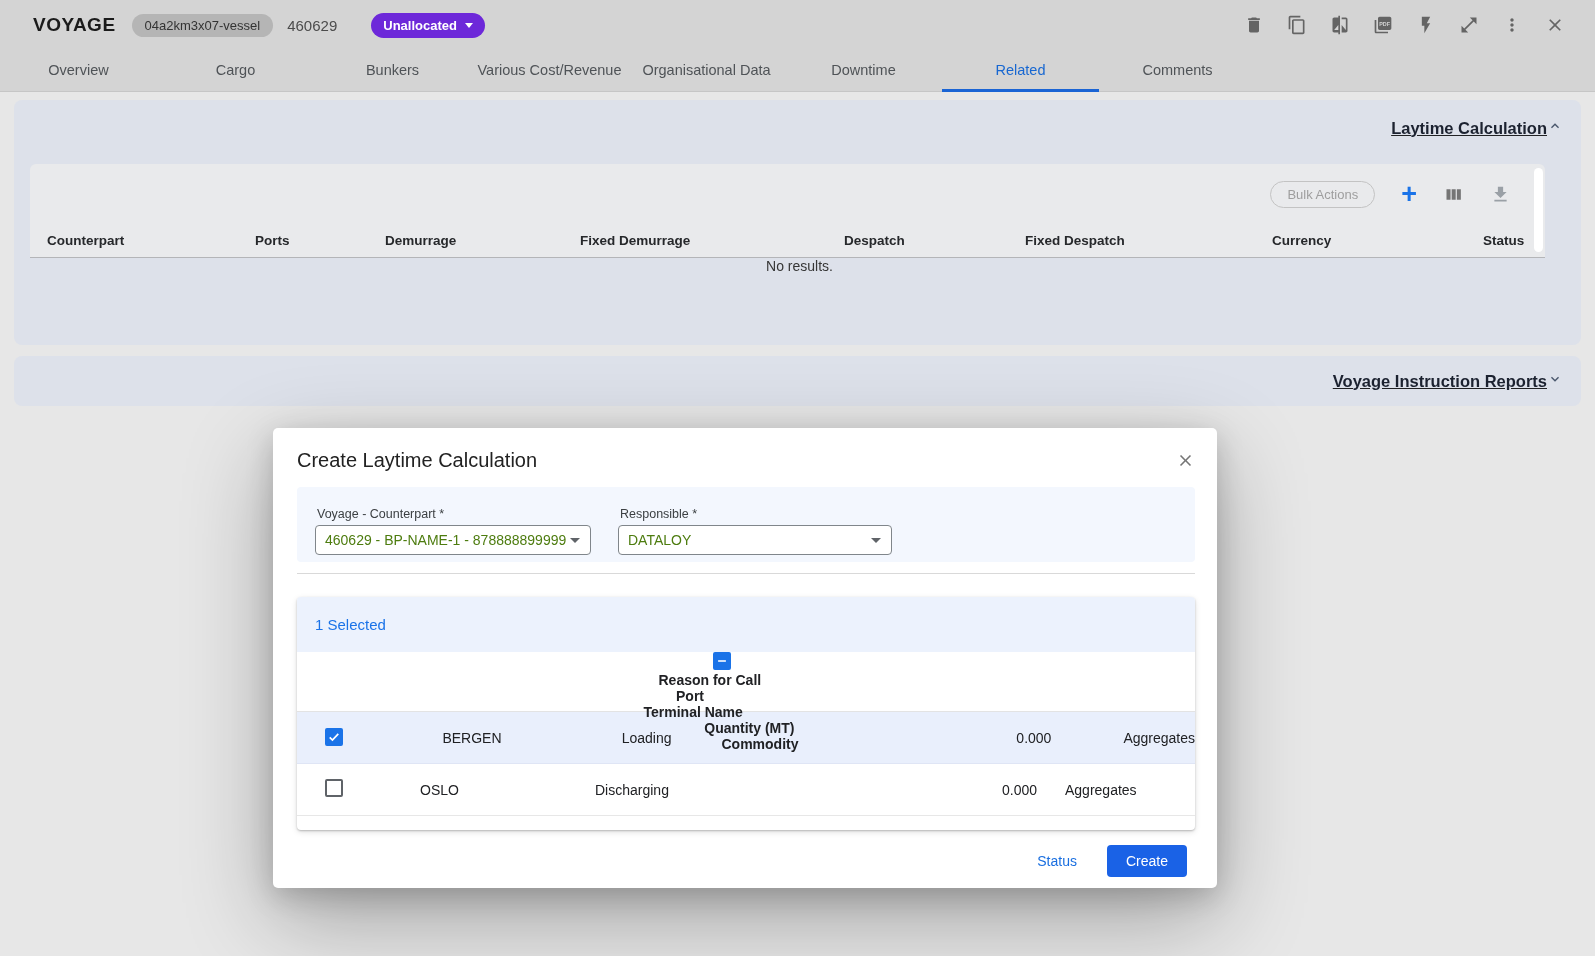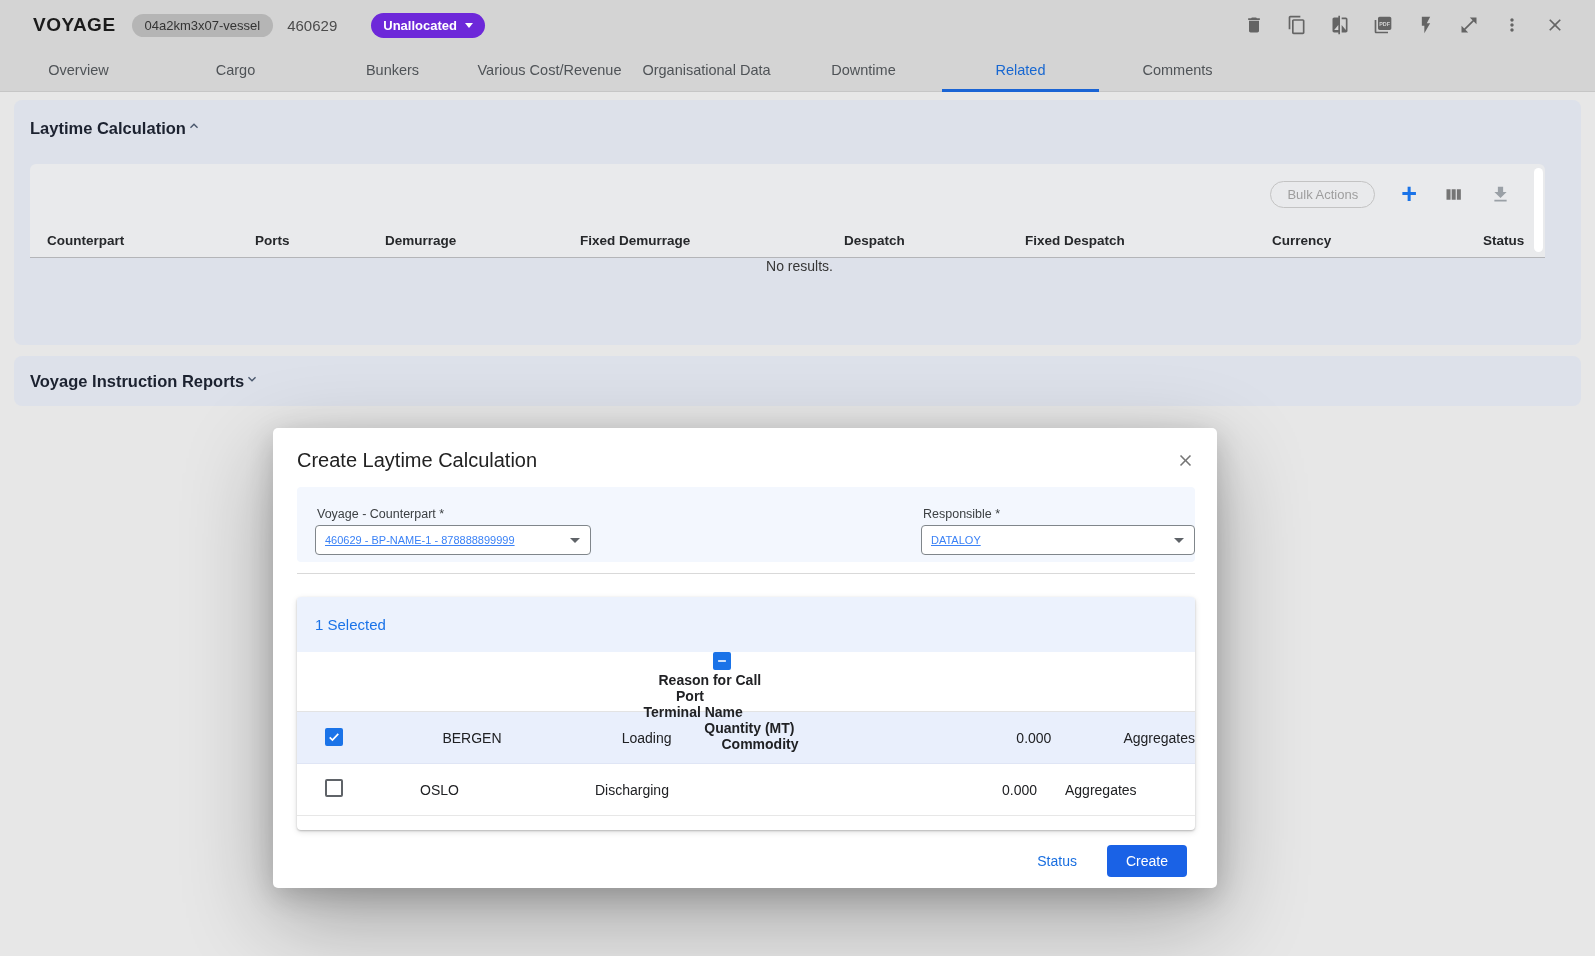--- a/index.html
+++ b/index.html
@@ -19,21 +19,21 @@
   .icon-btn { background:none; border:none; padding:2px; cursor:pointer; line-height:0; }
   .icon-btn svg { width:20px; height:20px; fill:#646464; }
   
   .tabs { display:flex; height:42px; }
   .tab { width:157px; display:flex; align-items:center; justify-content:center; font-size:14.5px; color:#4f5357; cursor:pointer; border-bottom:3px solid transparent; }
   .tab.active { color:#1767d1; border-bottom-color:#1a64d4; }
 
   
   .content { position:absolute; top:92px; left:0; width:100%; }
   .panel { margin:8px 14px 0 14px; background:#dde1ea; border-radius:8px; position:relative; }
-  .panel-header { display:flex; align-items:center; justify-content:flex-start; height:56px; padding:0 18px 0 16px; }
+  .panel-header { display:flex; align-items:center; justify-content:flex-end; height:56px; padding:0 18px 0 16px;text-decoration:underline; }
   .panel-title { font-size:16.5px; font-weight:bold; color:#1c2230; }
   .chev svg { width:16px; height:16px; fill:#49566b; }
   .panel.laytime { height:245px; }
   .panel.vir { margin-top:11px; height:50px; }
   .panel.vir .panel-header { height:50px; }
 
   .table-card { position:absolute; left:16px; top:64px; width:1515px; height:94px; background:#e9eaec; border-radius:6px 6px 0 0; }
   .table-toolbar { display:flex; align-items:center; justify-content:flex-end; height:60px; padding-right:34px; gap:26px; }
   .bulk-btn { border:1px solid #c3c3c3; background:transparent; color:#9e9e9e; font-size:13px; font-family:inherit; padding:5px 16px; border-radius:14px; }
   .tool-ic { background:none; border:none; cursor:pointer; line-height:0; padding:0; }
@@ -48,25 +48,25 @@
   .c0{width:208px}.c1{width:130px}.c2{width:195px}.c3{width:264px}.c4{width:181px}.c5{width:247px}.c6{width:211px}.c7{flex:1}
 
   
   .modal { position:absolute; left:273px; top:428px; width:944px; height:460px; background:#fff; border-radius:5px;
            box-shadow:0 30px 90px rgba(0,0,0,.30), 0 8px 28px rgba(0,0,0,.18); padding:0 22px 0 24px; }
   .modal-header { display:flex; align-items:center; justify-content:space-between; height:59px; padding-top:6px; }
   .modal-title { font-size:20px; font-weight:normal; color:#222; }
   .modal-close { background:none; border:none; cursor:pointer; line-height:0; }
   .modal-close svg { width:19px; height:19px; fill:#757575; }
 
-  .form-panel { background:#f3f7fe; border-radius:4px; height:75px; display:flex; gap:0; padding:20px 0 0 18px;justify-content:space-between; }
+  .form-panel { background:#f3f7fe; border-radius:4px; height:75px; display:flex; gap:27px; padding:20px 0 0 18px; }
   .field { display:flex; flex-direction:column; }
   .field-label { font-size:12.5px; color:#3c4043; margin-bottom:4px; margin-left:2px; }
   .select { display:flex; align-items:center; justify-content:space-between; width:276px; height:30px; background:#fff; border:1px solid #80868b; border-radius:4px; padding:0 10px 0 9px; cursor:pointer; }
-  .select .val { font-size:11px; color:#3b82f6; white-space:nowrap;text-decoration:underline; }
+  .select .val { font-size:14px; color:#4d7c0f; white-space:nowrap; }
   .caret-dn-g { width:0; height:0; border-left:5px solid transparent; border-right:5px solid transparent; border-top:5.5px solid #5f6368; }
 
   .modal-divider { border:none; border-top:1px solid #d9d9d9; margin-top:11px; }
 
   .modal-card { margin-top:23px; border-radius:4px; box-shadow:0 1px 2px rgba(0,0,0,.22), 0 2px 6px rgba(0,0,0,.12); overflow:hidden; background:#fff; padding-bottom:14px; }
   .sel-band { height:55px; background:#ecf2fd; display:flex; align-items:center; padding-left:18px; }
   .sel-band span { color:#1a73e8; font-size:15px; }
   .mrow { display:flex; align-items:center; }
   .mhead { height:60px; border-bottom:1px solid #e3e3e3;flex-direction:column; }
   .mhead .mcell { font-weight:bold; font-size:14px; color:#202124; }

